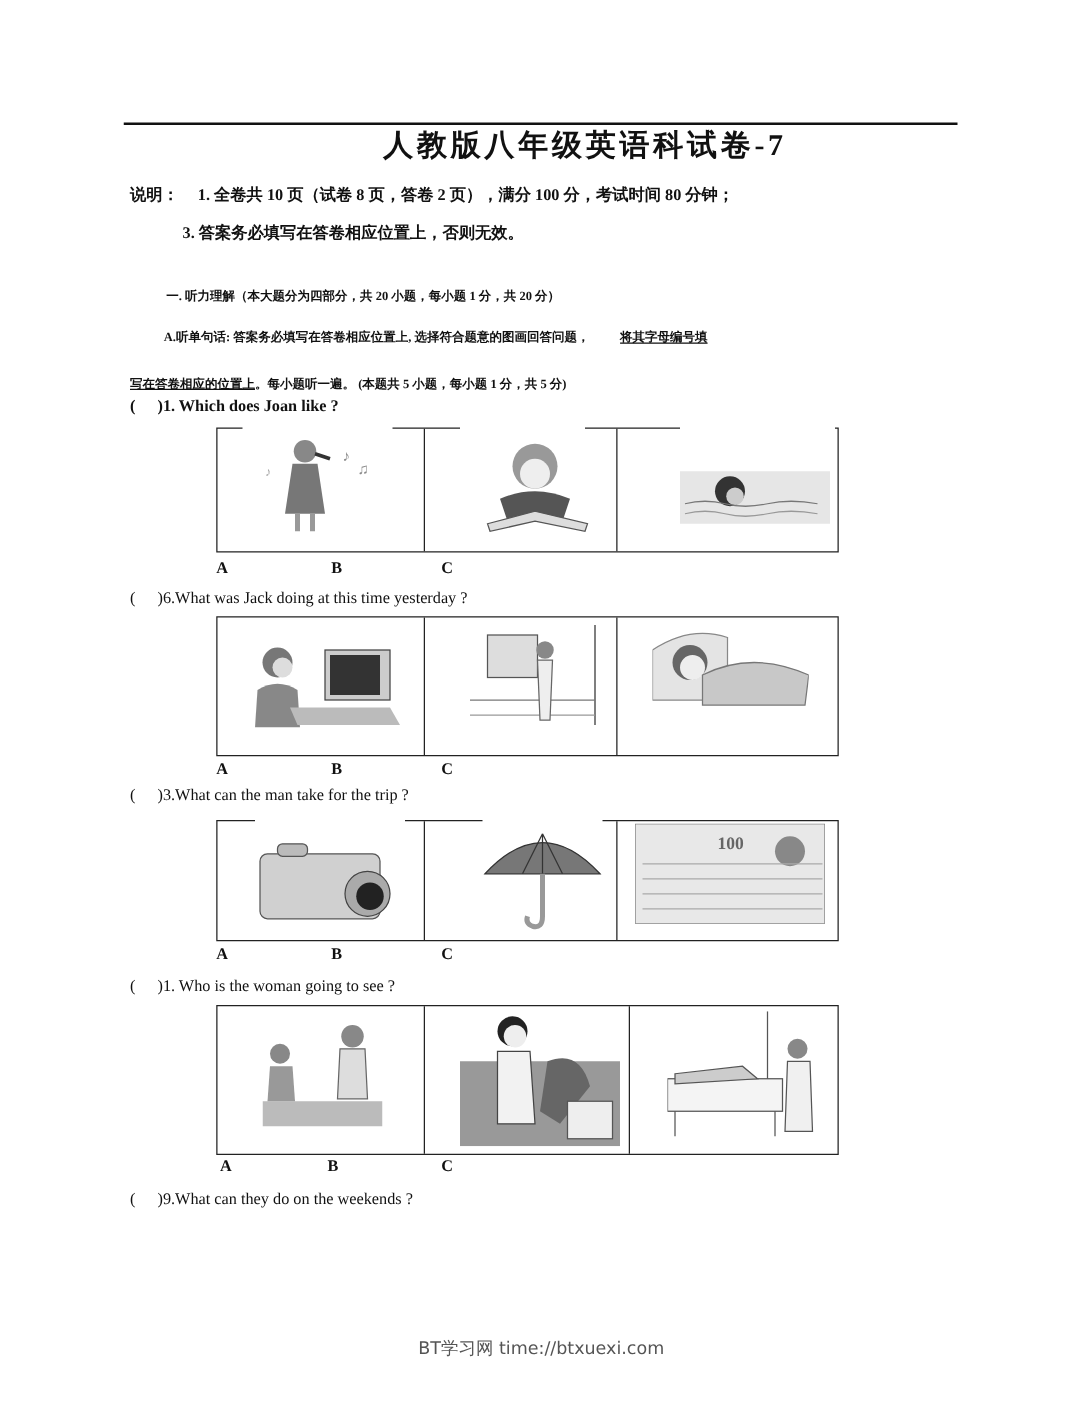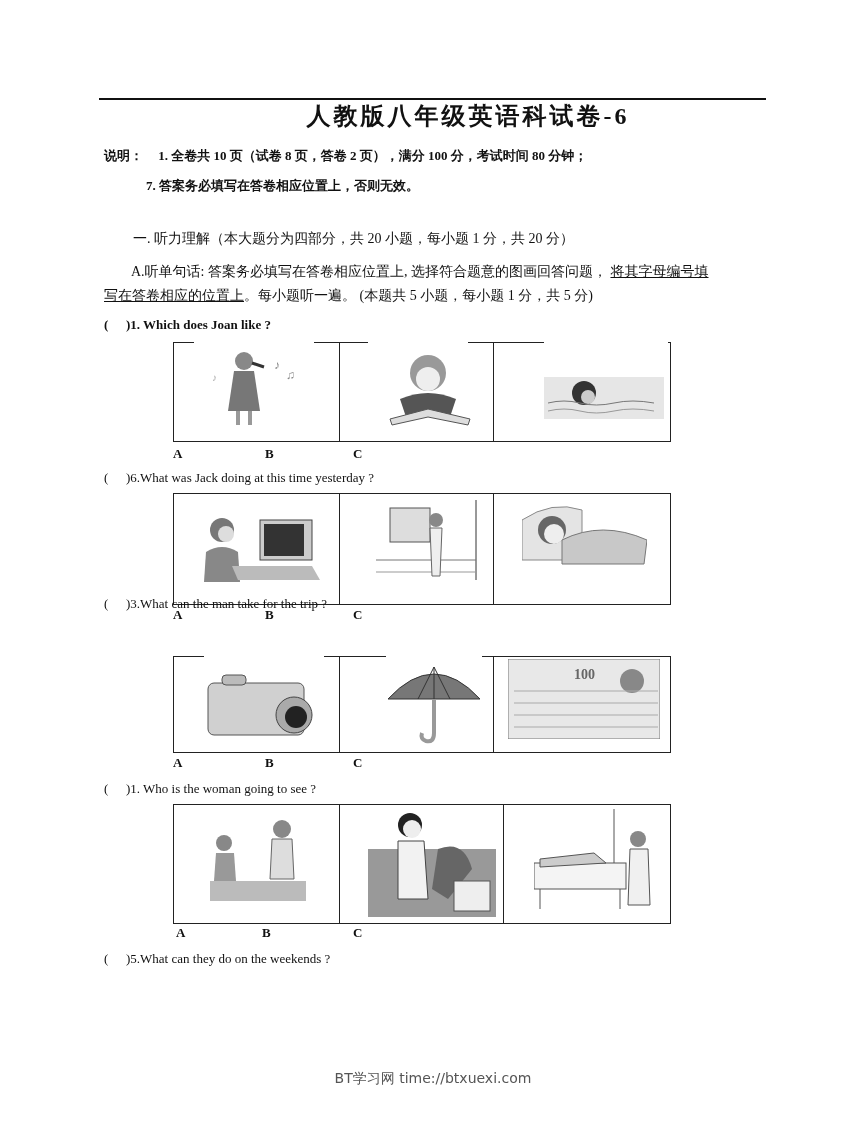--- a/index.html
+++ b/index.html
@@ -3,52 +3,52 @@
 <meta charset="utf-8">
 <style>
   html, body { margin: 0; padding: 0; background: #ffffff; }
   body { width: 866px; height: 1122px; position: relative; overflow: hidden;
          font-family: "Liberation Serif", "DejaVu Serif", serif; color: #111; }
   .abs { position: absolute; }
   .top-rule { left: 99px; top: 98px; width: 667px; height: 2px; background: #111; }
   .title { left: 0; width: 866px; top: 100px; text-align: center; padding-left: 70px; box-sizing: border-box;
            font-size: 24px; font-weight: bold; letter-spacing: 3px; }
   .note { font-size: 13px; font-weight: bold; white-space: nowrap; }
-  .sec { font-size: 14px; font-weight: normal; white-space: nowrap; }
+  .sec { font-size: 10px; font-weight: bold; white-space: nowrap; }
   .u { text-decoration: underline; }
   .q { font-size: 13px; white-space: nowrap; }
   .q .paren { display: inline-block; width: 22px; }
   .grid { display: flex; border: 1.3px solid #222; box-sizing: border-box; background: #fff; }
   .cell { position: relative; box-sizing: border-box; border-right: 1.3px solid #222; height: 100%; }
   .cell:last-child { border-right: none; }
   .gap-top { position: absolute; top: -2px; height: 3px; background: #fff; }
   .opt { font-size: 13px; font-weight: bold; }
   .pic { position: absolute; }
   .footer { left: 0; width: 866px; top: 1070px; text-align: center; font-family: "DejaVu Sans", sans-serif;
             font-size: 14px; color: #555; }
 </style>
 </head>
 <body>
 
 <div class="abs top-rule"></div>
-<div class="abs title">人教版八年级英语科试卷-6</div>
+<div class="abs title">人教版八年级英语科试卷-7</div>
 
 <div class="abs note" style="left:104px; top:147px;">
   <span>说明：</span>
   <span style="margin-left:12px;margin-top:19px;">1. 全卷共 10 页（试卷 8 页，答卷 2 页），满分 100 分，考试时间 80 分钟；</span>
 </div>
-<div class="abs note" style="left:146px; top:177px;">7. 答案务必填写在答卷相应位置上，否则无效。</div>
+<div class="abs note" style="left:146px; top:177px;">3. 答案务必填写在答卷相应位置上，否则无效。</div>
 
 <div class="abs sec" style="left:133px; top:230px;">一. 听力理解（本大题分为四部分，共 20 小题，每小题 1 分，共 20 分）</div>
 
 <div class="abs sec" style="left:131px; top:263px;">
   <span>A.听单句话: 答案务必填写在答卷相应位置上, 选择符合题意的图画回答问题，</span>
-  <span class="u" style="margin-left:0;">将其字母编号填</span>
-</div>
-<div class="abs sec" style="left:104px; top:287px;">
+  <span class="u" style="margin-left:22px;">将其字母编号填</span>
+</div>
+<div class="abs sec" style="left:104px; top:300px;">
   <span class="u">写在答卷相应的位置上</span><span>。每小题听一遍。 (本题共 5 小题，每小题 1 分，共 5 分)</span>
 </div>
 
 <div class="abs q" style="left:104px; top:317px;font-weight:bold;">
   <span class="paren">(</span><span>)1. Which does Joan like ?</span>
 </div>
 <div class="abs grid" style="left:173px; top:342px; width:498px; height:100px;">
   <div class="cell" style="width:166px;">
     <div class="gap-top" style="left:20px; width:120px;"></div>
     <svg class="pic" style="left:30px; top:4px;" width="110" height="90">
@@ -120,21 +120,21 @@
       <path d="M40 40 Q80 20 125 40 L122 64 L40 64 Z" fill="#c8c8c8" stroke="#777"></path>
     </svg>
   </div>
 </div>
 <div class="abs" style="left:173px; top:607px; width:300px;">
   <span class="opt abs" style="left:0;">A</span>
   <span class="opt abs" style="left:92px;">B</span>
   <span class="opt abs" style="left:180px;">C</span>
 </div>
 
-<div class="abs q" style="left:104px; top:596px;">
+<div class="abs q" style="left:104px; top:628px;">
   <span class="paren">(</span><span>)3.What can the man take for the trip ?</span>
 </div>
 <div class="abs grid" style="left:173px; top:656px; width:498px; height:97px;">
   <div class="cell" style="width:166px;">
     <div class="gap-top" style="left:30px; width:120px;"></div>
     <svg class="pic" style="left:30px; top:12px;" width="115" height="70">
       <rect x="4" y="14" width="96" height="52" rx="6" fill="#d0d0d0" stroke="#555"></rect>
       <rect x="18" y="6" width="24" height="10" rx="4" fill="#bbb" stroke="#555"></rect>
       <circle cx="90" cy="46" r="18" fill="#aaa" stroke="#444"></circle>
       <circle cx="92" cy="48" r="11" fill="#222"></circle>
@@ -203,16 +203,16 @@
     </svg>
   </div>
 </div>
 <div class="abs" style="left:176px; top:925px; width:300px;">
   <span class="opt abs" style="left:0;">A</span>
   <span class="opt abs" style="left:86px;">B</span>
   <span class="opt abs" style="left:177px;">C</span>
 </div>
 
 <div class="abs q" style="left:104px; top:951px;">
-  <span class="paren">(</span><span>)5.What can they do on the weekends ?</span>
+  <span class="paren">(</span><span>)9.What can they do on the weekends ?</span>
 </div>
 
 <div class="abs footer">BT学习网 time://btxuexi.com</div>
 
 </body></html>

